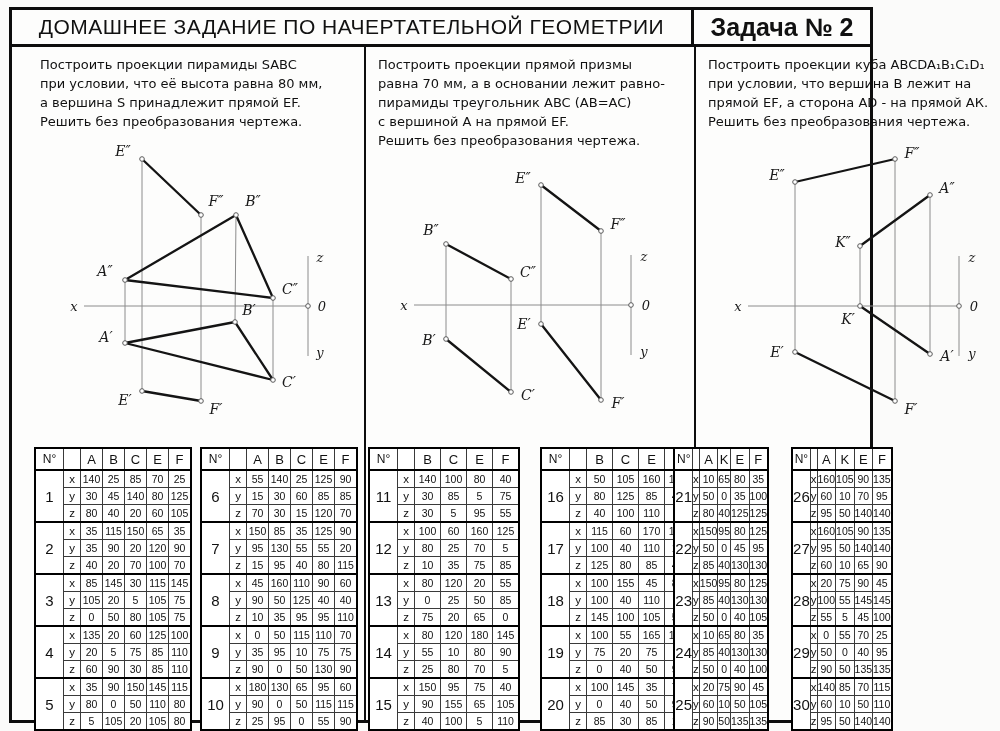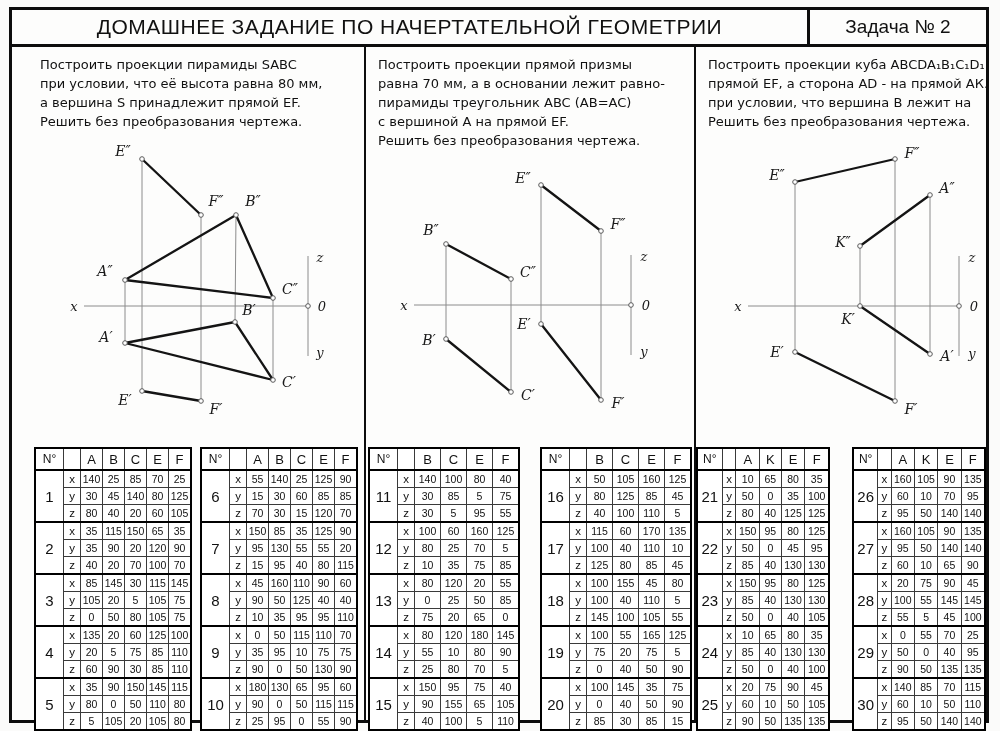--- a/index.html
+++ b/index.html
@@ -5,33 +5,33 @@
   html,body{margin:0;padding:0;}
   body{
     width:1000px;height:731px;
     background:#fbfbfa;
     font-family:"Liberation Sans", sans-serif;
     color:#111;
     position:relative;
     overflow:hidden;
   }
   .sheet{
-    position:absolute;left:9px;top:7px;width:980px;height:716px;
+    position:absolute;left:9px;top:7px;width:864px;height:716px;
     border:3px solid #0d0d0d;background:#fdfdfc;box-sizing:border-box;
   }
   
   .hdr{display:flex;height:34px;border-bottom:3px solid #0d0d0d;}
   .hdr-title{
     flex:1;display:flex;align-items:center;justify-content:center;
     font-size:21px;letter-spacing:.5px;white-space:nowrap;
   }
   .hdr-task{
     width:176px;border-left:3px solid #0d0d0d;
     display:flex;align-items:center;justify-content:center;
-    font-size:19px;white-space:nowrap;
+    font-size:25px;white-space:nowrap;font-weight:bold;
   }
   
   .content{display:flex;height:676px;}
   .col{position:relative;box-sizing:border-box;}
   .col1{width:338px;border-right:2px solid #0d0d0d;margin-left:16px;}
   .col2{width:330px;border-right:2px solid #0d0d0d;}
   .col3{flex:1;}
   
   .problem{position:absolute;top:8px;left:12px;right:4px;}
   .pline{
@@ -708,22 +708,22 @@
                 <td class="vval">15</td>
               </tr>
             </tbody>
           </table>
       </div>
     </section>
 
     <section class="col col3">
       <div class="problem">
         <div class="pline">Построить проекции куба ABCDA₁B₁C₁D₁</div>
+        <div class="pline">при условии, что вершина B лежит на</div>
         <div class="pline">прямой EF, а сторона AD - на прямой АК.</div>
-        <div class="pline">при условии, что вершина B лежит на</div>
         <div class="pline">Решить без преобразования чертежа.</div>
       </div>
       <div class="draw d3">
         <svg width="290" height="282" viewBox="0 0 290 282">
             <line x1="50" y1="163" x2="261" y2="163" class="thin"></line>
             <line x1="261" y1="113" x2="261" y2="213" class="thin"></line>
             <line x1="97" y1="39" x2="97" y2="209" class="thin"></line>
             <line x1="197" y1="16" x2="197" y2="258" class="thin"></line>
             <line x1="162" y1="103" x2="162" y2="163" class="thin"></line>
             <line x1="232" y1="52" x2="232" y2="211" class="thin"></line>

